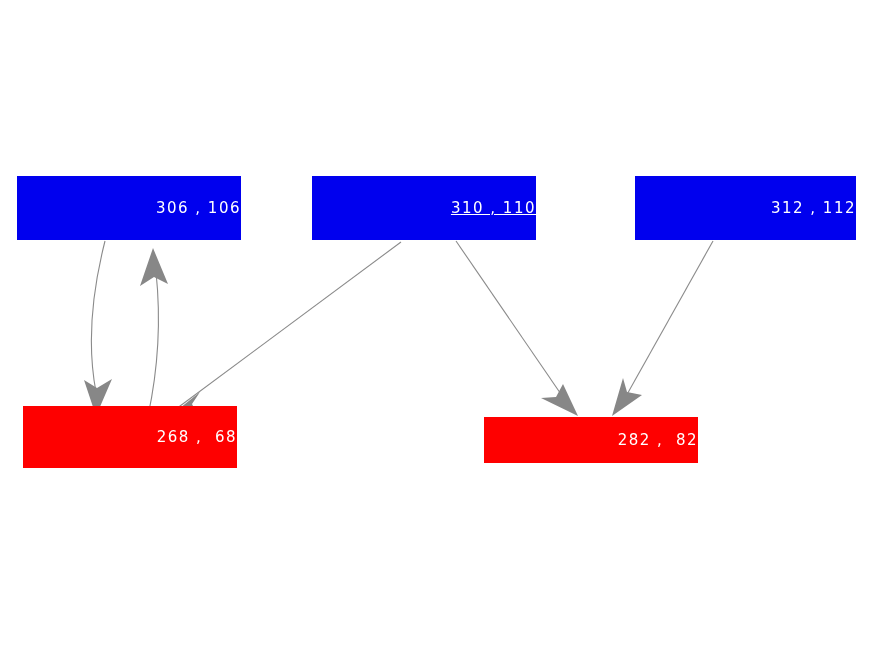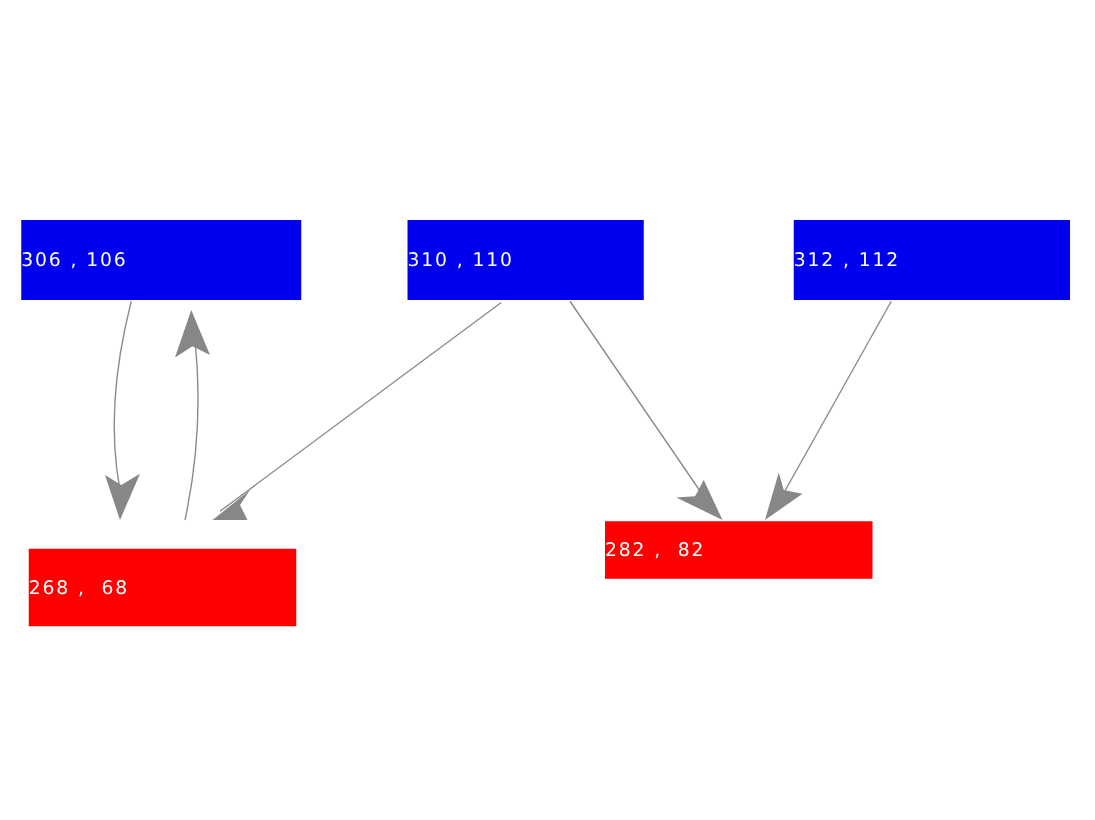--- a/index.html
+++ b/index.html
@@ -23,21 +23,21 @@
     left: 0;
     top: 0;
     width: 876px;
     height: 656px;
     pointer-events: none;
   }
   .node {
     position: absolute;
     display: flex;
     align-items: center;
-    justify-content: flex-start;
+    justify-content: flex-end;
     box-sizing: border-box;
     color: #ffffff;
     font-family: "DejaVu Sans", sans-serif;
     font-size: 15px;
     letter-spacing: 1.5px;
     white-space: pre;
     user-select: none;
   }
   .node.blue { background: #0000ee; }
   .node.red  { background: #fe0000; }
@@ -81,19 +81,19 @@
         <path class="arrow-head" d="M 578,416 L 541,398 L 556,397 L 563,384 Z"></path>
       </g>
       <g>
         <path class="edge-path" d="M 713,241 L 625,398"></path>
         <path class="arrow-head" d="M 612,416 L 623,378 L 627,392 L 642,395 Z"></path>
       </g>
     </svg>
 
   <div id="node-layer">
       <div class="node blue" style="left: 17px; top: 176px; width: 224px; height: 64px;"><span class="node-label">306 , 106</span></div>
-      <div class="node blue" style="left: 326px; top: 176px; width: 189px; height: 64px;"><span class="node-label">310 , 110</span></div>
+      <div class="node blue" style="left: 312px; top: 176px; width: 224px; height: 64px; text-decoration: underline;"><span class="node-label">310 , 110</span></div>
       <div class="node blue" style="left: 635px; top: 176px; width: 221px; height: 64px;"><span class="node-label">312 , 112</span></div>
-      <div class="node red" style="left: 23px; top: 439px; width: 214px; height: 62px;"><span class="node-label">268 ,  68</span></div>
+      <div class="node red" style="left: 23px; top: 406px; width: 214px; height: 62px;"><span class="node-label">268 ,  68</span></div>
       <div class="node red" style="left: 484px; top: 417px; width: 214px; height: 46px;"><span class="node-label">282 ,  82</span></div>
     </div>
 
 </div>
 
 </body></html>

